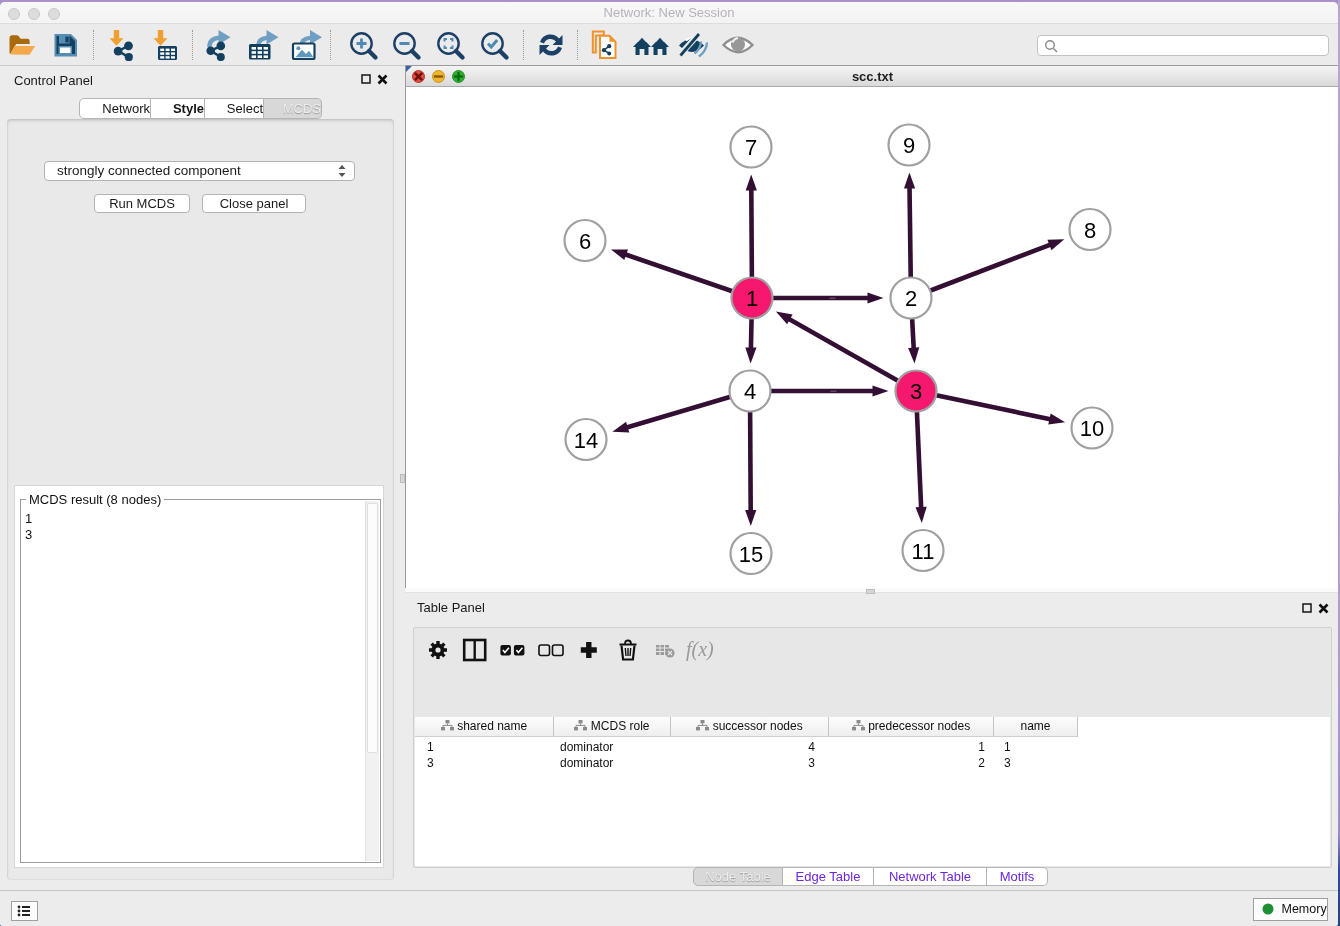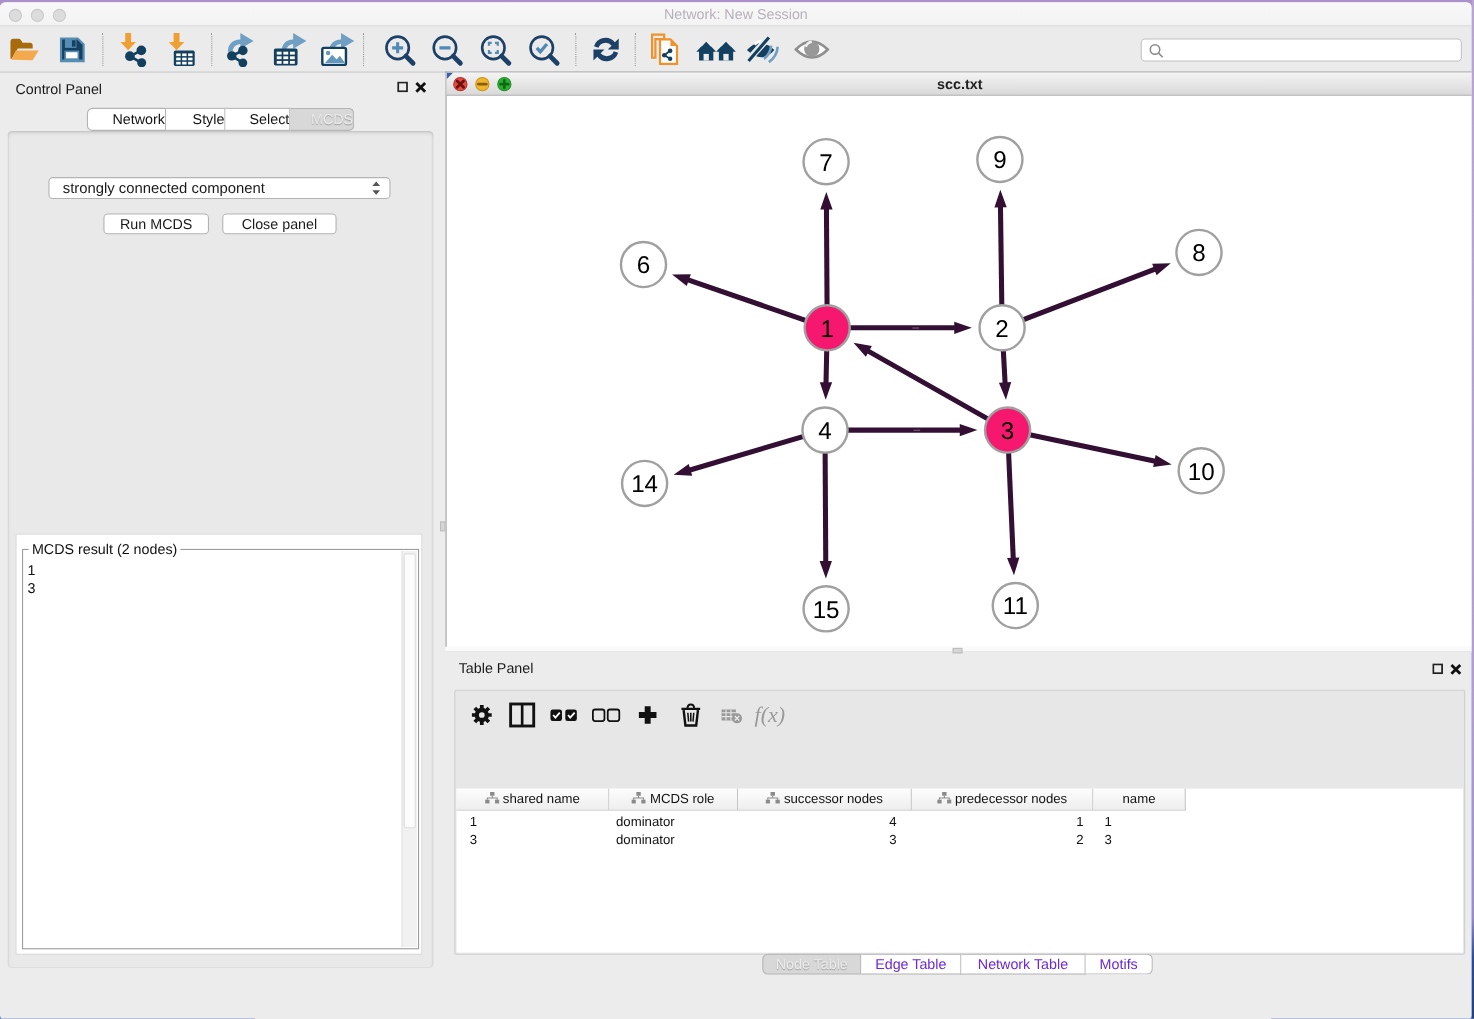--- a/index.html
+++ b/index.html
@@ -214,35 +214,35 @@
 
   <div id="cp-title">Control Panel</div>
   <svg class="abs" style="left:361px; top:72px;" width="10" height="10" viewBox="0 0 10 10">
       <rect x="1" y="1" width="8" height="8" fill="none" stroke="#222" stroke-width="1.6"></rect>
     </svg>
   <svg class="abs" style="left:377px; top:72px;" width="11" height="11" viewBox="0 0 11 11">
       <path d="M1.5 1.5 L9.5 9.5 M9.5 1.5 L1.5 9.5" stroke="#111" stroke-width="2.6"></path>
     </svg>
   <div id="cp-tabs">
     <div class="tab" style="left:0; width:72px; border-radius:5px 0 0 5px;">Network</div>
-    <div class="tab" style="left:72px; width:54px; border-left:none;">Style</div>
+    <div class="tab" style="left:72px; width:54px; border-left:none;font-weight:bold;">Style</div>
     <div class="tab" style="left:126px; width:59px; border-left:none;">Select</div>
     <div class="tab sel" style="left:185px; width:58px; border-left:none; border-radius:0 5px 5px 0;">MCDS</div>
   </div>
   <div id="cp-content">
     <div id="dropdown">strongly connected component
       <svg width="10" height="14" viewBox="0 0 10 14" style="position:absolute; right:7px; top:2px;">
         <path d="M1.5 5 L5 1 L8.5 5 Z M1.5 9 L5 13 L8.5 9 Z" fill="#555"></path>
       </svg>
     </div>
     <div class="btn" style="left:87px; width:96px;">Run MCDS</div>
     <div class="btn" style="left:195px; width:104px;">Close panel</div>
     <div id="mcds-box">
       <div id="mcds-fieldset">
-        <div id="mcds-legend">MCDS result (2 nodes)</div>
+        <div id="mcds-legend">MCDS result (8 nodes)</div>
         <div id="mcds-text">1<br>3</div>
         <div id="mcds-scroll">
             <div id="mcds-thumb"></div>
           </div>
       </div>
     </div>
   </div>
 
   <div id="netframe">
     <svg class="abs" style="left:0; top:0; z-index:5;" width="6" height="6" viewBox="0 0 6 6">
@@ -432,16 +432,36 @@
       <div class="td" style="left:414px; top:38px; width:156px; text-align:right;">2</div>
       <div class="td" style="left:589px; top:38px;">3</div>
     </div>
   </div>
   <div id="tp-tabs">
     <div class="ttab sel" style="left:693px; width:90px; border-radius:5px 0 0 5px;">Node Table</div>
     <div class="ttab" style="left:783px; width:91px; border-left:none;">Edge Table</div>
     <div class="ttab" style="left:874px; width:113px; border-left:none;">Network Table</div>
     <div class="ttab" style="left:987px; width:61px; border-left:none; border-radius:0 5px 5px 0;">Motifs</div>
   </div>
+  <div id="statusbar">
+    <div id="list-btn">
+      <svg width="25" height="18" viewBox="0 0 25 18" style="position:absolute;left:0;top:0">
+        <g fill="#222">
+            <circle cx="7" cy="5" r="1.4"></circle>
+            <circle cx="7" cy="9" r="1.4"></circle>
+            <circle cx="7" cy="13" r="1.4"></circle>
+          </g>
+        <g stroke="#222" stroke-width="1.8">
+            <path d="M10 5 h8 M10 9 h8 M10 13 h8"></path>
+          </g>
+      </svg>
+    </div>
+    <div id="mem-btn">
+      <svg width="12" height="12" viewBox="0 0 12 12" style="vertical-align:-2px; margin-left:8px;">
+          <circle cx="6" cy="6" r="5.5" fill="#1e8f33"></circle>
+        </svg>
+      <span style="margin-left:4px;">Memory</span>
+    </div>
+  </div>
 </div>
 <div class="knob" style="left:400px; top:474px; width:5px; height:9px;"></div>
 <div class="knob" style="left:866px; top:589px; width:9px; height:5px;"></div>
 <div class="desktop-right"></div>
 
 </body></html>

